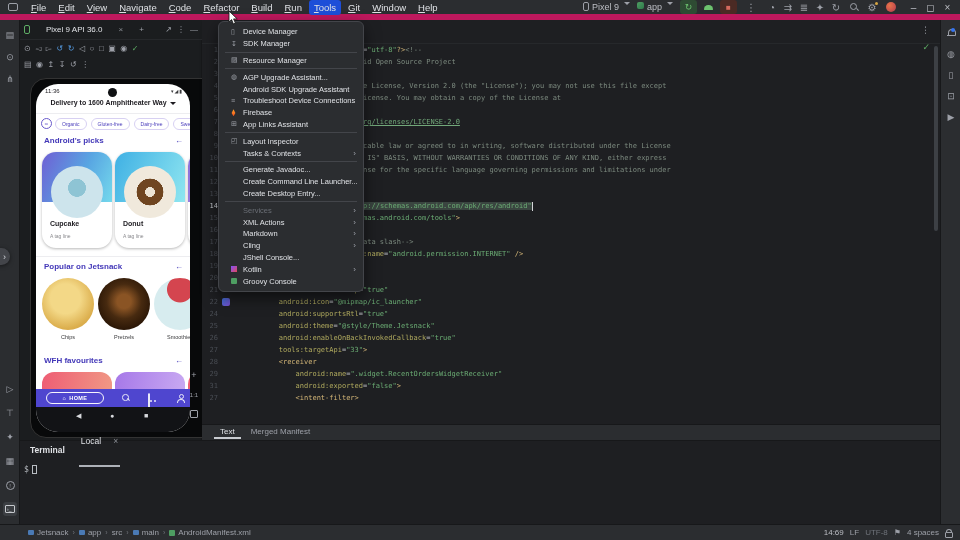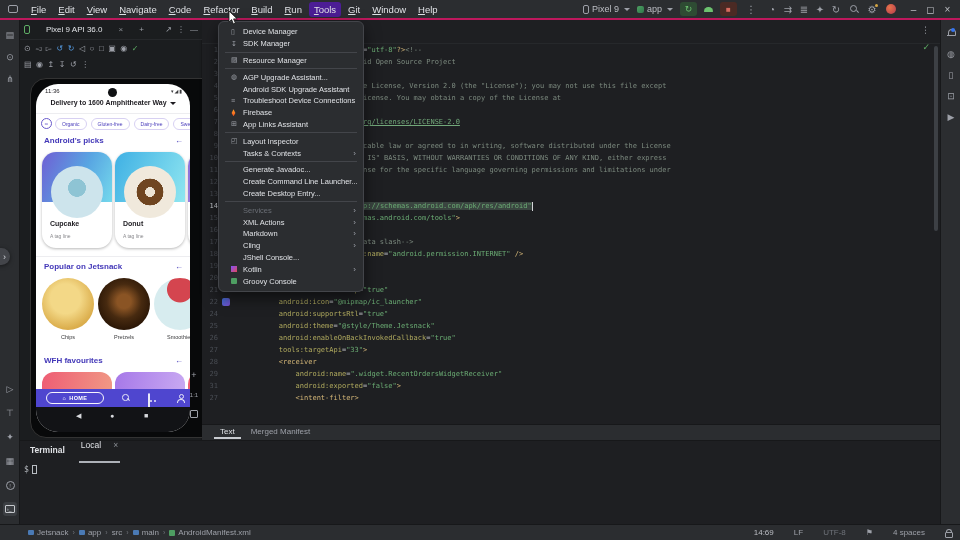--- a/index.html
+++ b/index.html
@@ -1,26 +1,26 @@
 <!DOCTYPE html>
 <html><head>
 <meta charset="utf-8">
 <style>
   *{margin:0;padding:0;box-sizing:border-box;}
   body{background:#000;font-family:"Liberation Sans",sans-serif;}
   #app{position:relative;width:960px;height:540px;background:#1e1f22;overflow:hidden;color:#dfe1e5;}
   
-  #menubar{position:absolute;left:0;top:0;width:960px;height:20px;background:#2b2d30;border-bottom:2px solid #be185d;display:flex;align-items:center;font-size:9.5px;}
+  #menubar{position:absolute;left:0;top:0;width:960px;height:20px;background:#2b2d30;border-bottom:6px solid #be185d;display:flex;align-items:center;font-size:9.5px;}
   #winicon{width:10px;height:8px;border:1px solid #9da0a8;border-radius:2px;margin:0 8px 0 8px;}
   #menus{display:flex;align-items:center;gap:2px;}
   .menu-item{padding:2px 5px;border-radius:3px;color:#dfe1e5;white-space:nowrap;}
-  .menu-item.active{background:#4c1d95;}
+  .menu-item.active{background:#1d4ed8;}
   .menu-item u{text-decoration:underline;text-underline-offset:1px;}
   #tb-right{margin-left:auto;display:flex;align-items:center;gap:7px;padding-right:6px;}
-  .tb-group{display:flex;align-items:center;gap:3px;color:#bcbec4;font-size:9px;}
+  .tb-group{display:flex;gap:3px;color:#bcbec4;font-size:9px;}
   .tri-down{width:0;height:0;border-left:3px solid transparent;border-right:3px solid transparent;border-top:3px solid #9da0a8;margin-left:2px;}
   .phone-glyph{width:6px;height:9px;border:1px solid #9da0a8;border-radius:2px;}
   .grad-sq{width:7px;height:7px;border-radius:2px;background:linear-gradient(135deg,#4e9e62,#2f7a4b);}
   .runbox{width:17px;height:14px;border-radius:3px;background:#2e4b33;color:#6cc26f;font-size:9px;display:flex;align-items:center;justify-content:center;}
   .droidhead{width:9px;height:5px;background:#6cc26f;border-radius:5px 5px 1px 1px;}
   .stopbox{width:17px;height:14px;border-radius:3px;background:#4b2a24;color:#d66a5e;font-size:8px;display:flex;align-items:center;justify-content:center;}
   .tbicon{color:#9da0a8;font-size:10px;width:14px;text-align:center;}
   .css-search{position:relative;width:8px;height:8px;}
   .css-search:before{content:"";position:absolute;left:0;top:0;width:5px;height:5px;border:1.2px solid #9da0a8;border-radius:50%;}
   .css-search:after{content:"";position:absolute;left:5.5px;top:5.5px;width:3px;height:1.2px;background:#9da0a8;transform:rotate(45deg);}
@@ -115,32 +115,32 @@
   .strhl{color:#6aab73;background:#43474e;}
   .caret{display:inline-block;width:1px;height:9px;background:#d4d6da;vertical-align:middle;}
   #edscroll{position:absolute;right:2px;top:26px;width:4px;height:185px;background:#3d4045;border-radius:2px;}
   #edbottom{position:absolute;left:0;top:404px;width:100%;height:16px;background:#2b2d30;border-top:1px solid #17181a;display:flex;align-items:flex-start;gap:4px;padding-left:12px;font-size:8px;}
   .edtab{padding:2px 6px 1px;color:#9da0a8;}
   .edtab.active{color:#dfe1e5;border-bottom:2px solid #c9ccd1;}
   
   #terminal{position:absolute;left:20px;top:440px;width:920px;height:84px;background:#1e1f22;border-top:1px solid #17181a;}
   #termhead{display:flex;align-items:center;gap:14px;height:18px;padding-left:10px;font-size:8.5px;}
   #termtitle{font-weight:bold;color:#dfe1e5;}
-  .termtab{display:flex;align-items:center;gap:12px;color:#dfe1e5;border-bottom:2px solid #aeb1b8;padding:2px 2px 11px;}
+  .termtab{display:flex;align-items:center;gap:12px;color:#dfe1e5;border-bottom:2px solid #aeb1b8;padding:2px 2px 19px;}
   .termtab .x{color:#8a8e94;}
   #termbody{padding:6px 0 0 4px;font-family:"DejaVu Sans Mono",monospace;font-size:8px;color:#b8bcc2;display:flex;gap:3px;align-items:center;}
   .tcursor{width:5px;height:9px;border:1px solid #b8bcc2;}
   
   #statusbar{position:absolute;left:0;top:524px;width:960px;height:16px;background:#2b2d30;border-top:1px solid #17181a;display:flex;align-items:center;font-size:8px;color:#9da0a8;}
   #crumbs{display:flex;align-items:center;gap:4px;padding-left:28px;}
   .crumb{display:flex;align-items:center;gap:3px;color:#9da0a8;}
   .crumb-sep{color:#6f737a;font-size:7px;}
   .fold-ic{width:6px;height:5px;background:#4a7ab5;border-radius:1px;}
   .file-ic{width:6px;height:6px;background:#4e9e62;border-radius:1px;}
-  #sb-right{margin-left:auto;display:flex;align-items:center;gap:20px;padding-right:8px;justify-content:center;}
+  #sb-right{margin-left:auto;display:flex;align-items:center;gap:6px;padding-right:8px;justify-content:center;}
   .dim{color:#6f737a;}
   .css-lock{position:relative;width:7px;height:7px;}
   .css-lock:before{content:"";position:absolute;left:1px;top:0;width:4px;height:3px;border:1px solid #9da0a8;border-bottom:none;border-radius:3px 3px 0 0;}
   .css-lock:after{content:"";position:absolute;left:0;top:3px;width:6px;height:4px;border:1px solid #9da0a8;border-radius:1px;}
   
   #toolsmenu{position:absolute;left:218px;top:21px;width:146px;background:#2b2d30;border:1px solid #43454a;border-radius:6px;padding:4px 0;box-shadow:0 6px 16px rgba(0,0,0,.55);z-index:50;}
   .tm-item{display:flex;align-items:center;height:11.8px;padding:0 7px 0 12px;font-size:7.5px;color:#dfe1e5;white-space:nowrap;}
   .tm-item.disabled{color:#6a6e75;}
   .tm-ic{width:12px;flex:none;display:flex;align-items:center;justify-content:flex-start;color:#9da0a8;font-size:7px;}
   .tm-arrow{margin-left:auto;color:#9da0a8;font-size:8px;}

